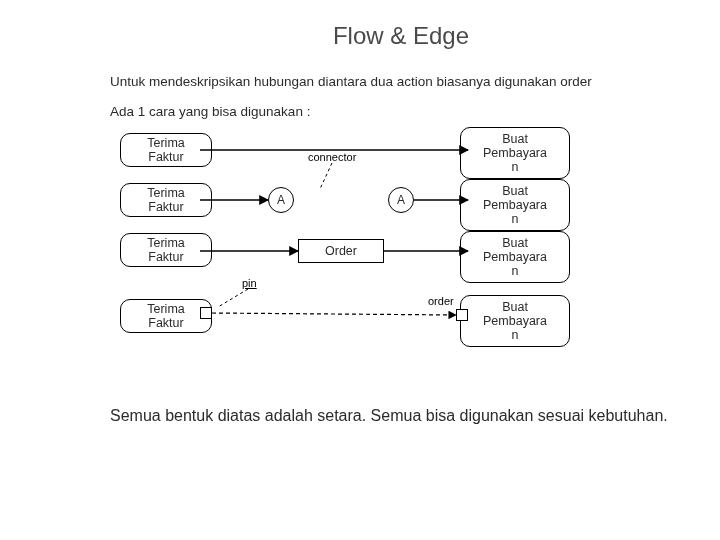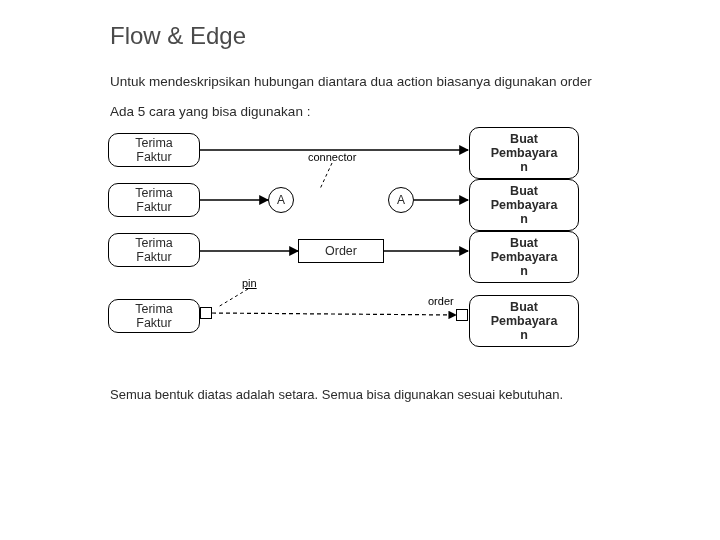--- a/index.html
+++ b/index.html
@@ -15,20 +15,21 @@
   .slide {
     position: absolute;
     left: 0; top: 0; width: 720px; height: 540px;
     padding: 22px 28px 0 110px;
   }
   h1 {
     font-size: 24px;
     font-weight: 400;
     margin: 0 0 22px 0;
     color: #4a4a4a;
+    text-align: center;
   }
   .para {
     font-size: 13.5px;
     line-height: 1.45;
     margin: 0 0 10px 0;
     padding-right: 30px;
   }
   .indent { padding-left: 16px; display: block; }
 
   .diagram {
@@ -43,22 +44,22 @@
     border: 1.5px solid #000;
     border-radius: 10px;
     font-size: 12.5px;
     text-align: center;
     display: flex;
     align-items: center;
     justify-content: center;
     line-height: 1.15;
     background: #fff;
   }
-  .left-act  { left: 0;    width: 92px; height: 34px; }
-  .right-act { left: 361px; width: 110px; height: 52px; font-weight: bold; }
+  .left-act  { left: 12px;    width: 92px; height: 34px; }
+  .right-act { left: 352px; width: 110px; height: 52px; }
   .circ {
     position: absolute;
     width: 26px; height: 26px;
     border: 1.5px solid #000;
     border-radius: 50%;
     background: #fff;
     font-size: 12px;
     display: flex; align-items: center; justify-content: center;
   }
   .obj {
@@ -75,35 +76,35 @@
   }
 
   svg.wires {
     position: absolute;
     left: 0; top: 0;
     width: 560px; height: 240px;
     pointer-events: none;
   }
 
   .footer {
-    font-size: 13px;
-    margin-top: 16px;
+    font-size: 16px;
+    margin-top: 36px;
     padding-right: 20px;
   }
 </style>
 </head>
 <body>
 
 <div class="slide">
   <h1>Flow &amp; Edge</h1>
 
   <p class="para">
     <span>Untuk mendeskripsikan hubungan diantara dua action biasanya digunakan order</span><br>
   </p>
-  <p class="para">Ada 5 cara yang bisa digunakan :</p>
+  <p class="para">Ada 1 cara yang bisa digunakan :</p>
 
   <div class="diagram">
 
     <div class="act left-act" style="top:2px;">Terima<br>Faktur</div>
     <div class="act right-act" style="top:-4px;">Buat<br>Pembayara<br>n</div>
     <span class="lbl" style="left:200px; top:20px;">connector</span>
 
     <div class="act left-act" style="top:52px;">Terima<br>Faktur</div>
     <div class="circ" style="left:160px; top:56px;">A</div>
     <div class="circ" style="left:280px; top:56px;">A</div>

